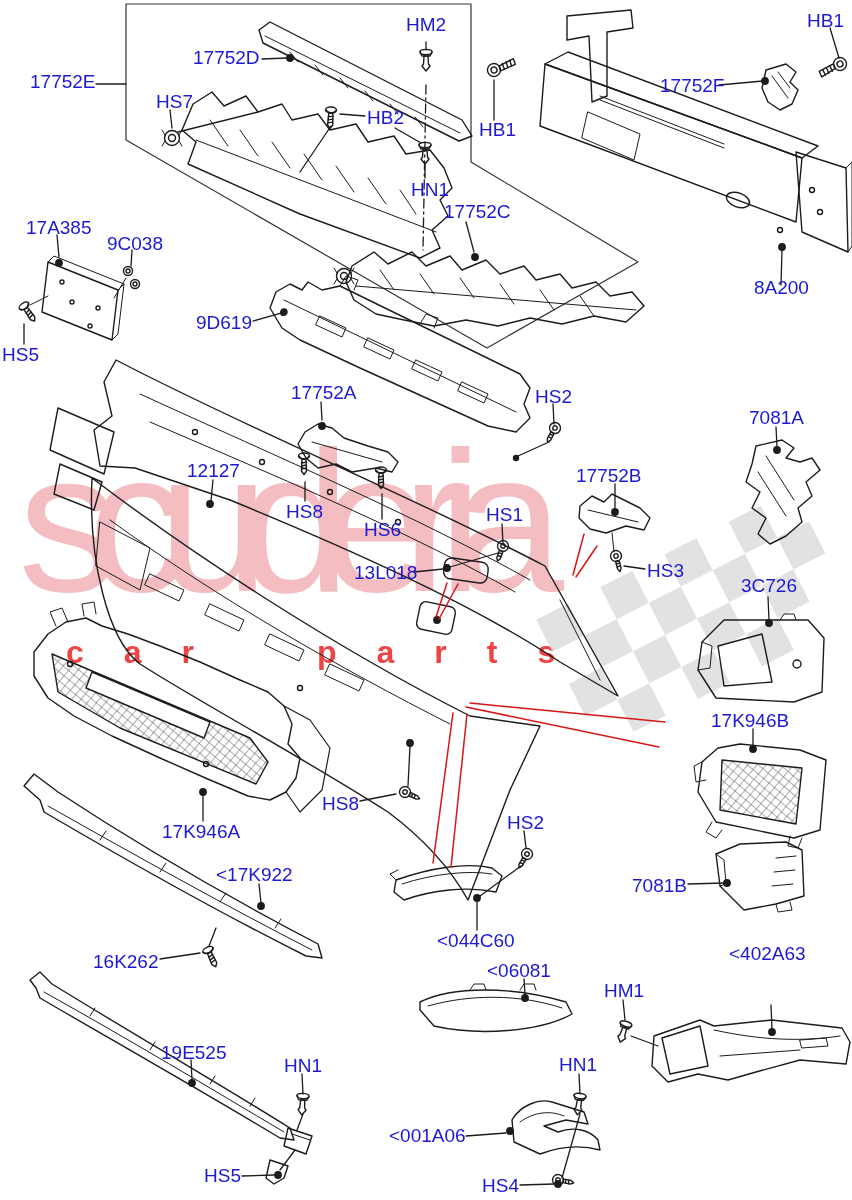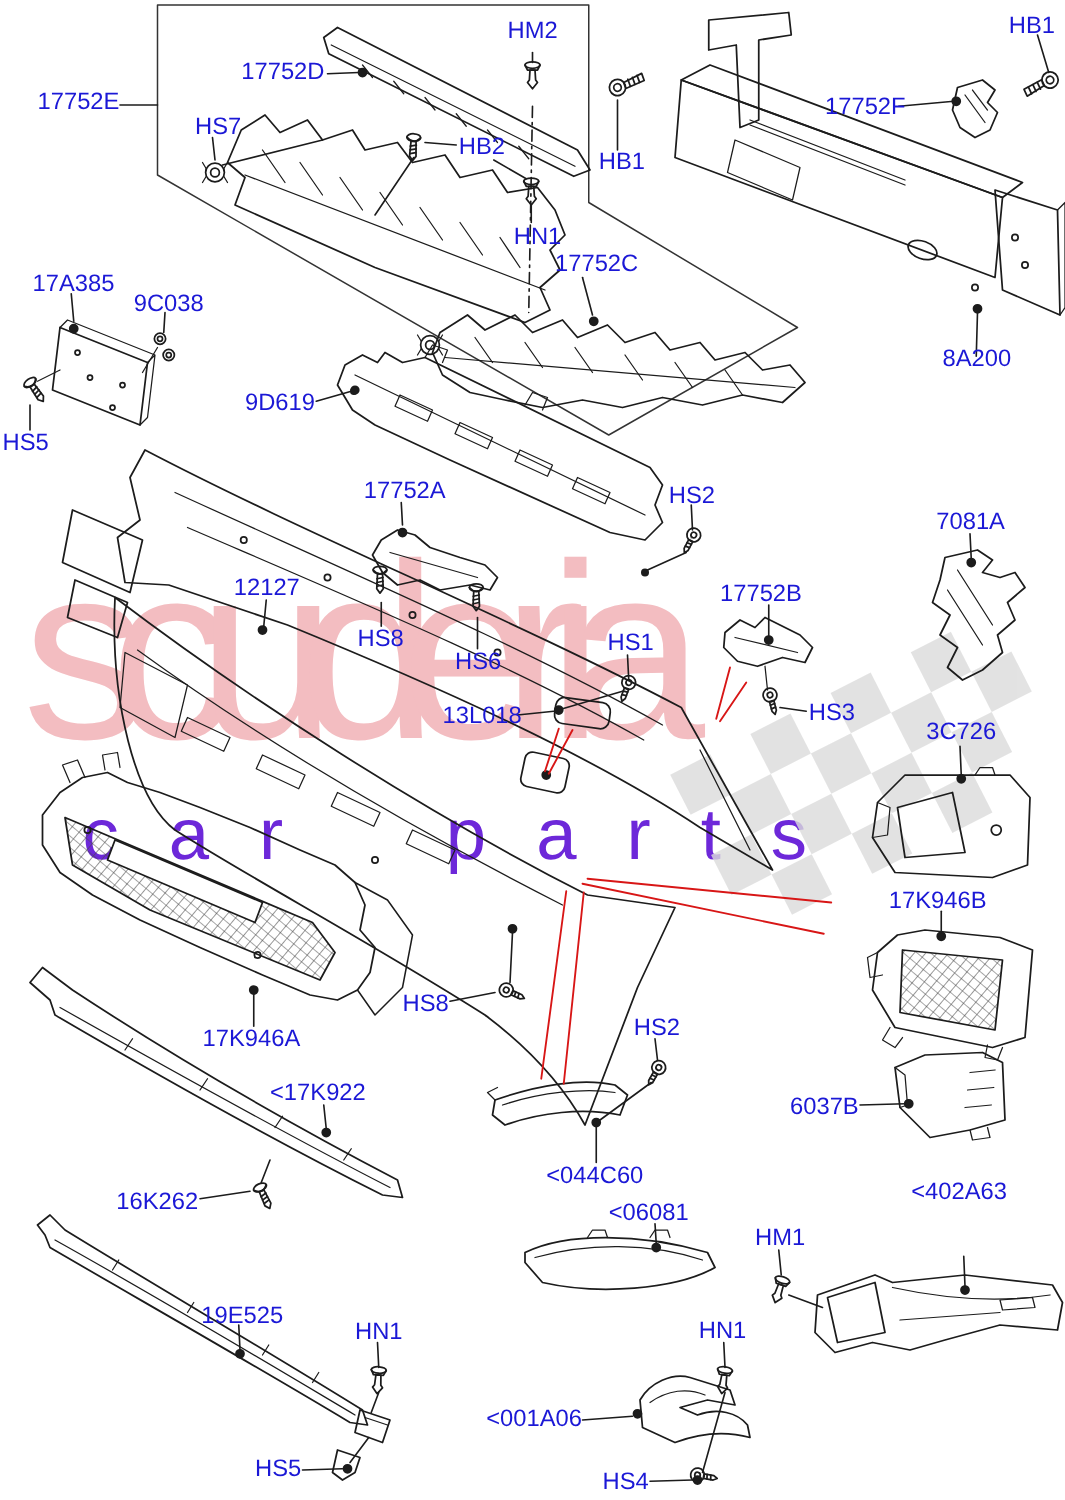--- a/index.html
+++ b/index.html
@@ -1,21 +1,21 @@
 <!DOCTYPE html>
 <html><head>
 <meta charset="utf-8">
 <style>
   html,body{margin:0;padding:0;background:#fff;}
   #stage{position:relative;width:852px;height:1200px;background:#fff;overflow:hidden;
          font-family:"Liberation Sans",sans-serif;}
   #wm-brand{position:absolute;left:18px;top:392px;font-size:200px;font-weight:normal;
             letter-spacing:-30px;line-height:1.3;color:#f3bdc1;z-index:1;white-space:nowrap;}
-  #wm-tag{position:absolute;left:66px;top:634px;font-size:58px;font-weight:normal;
-          letter-spacing:40px;word-spacing:34px;color:#6d28d9;z-index:1;white-space:nowrap;}
+  #wm-tag{position:absolute;left:66px;top:634px;font-size:32px;font-weight:bold;
+          letter-spacing:40px;word-spacing:34px;color:#ef4444;z-index:1;white-space:nowrap;}
   svg#art{position:absolute;left:0;top:0;z-index:2;}
   #labels{position:absolute;left:0;top:0;width:852px;height:1200px;z-index:3;}
   .lbl{position:absolute;font-size:19px;line-height:1;color:#1b18d6;white-space:nowrap;cursor:pointer;}
 </style>
 </head>
 <body>
 
 <div id="stage">
 
   <div id="wm-brand">scuderia</div>
@@ -384,21 +384,21 @@
     <span class="lbl" style="left:354px;top:563px">13L018</span>
     <span class="lbl" style="left:576px;top:466px">17752B</span>
     <span class="lbl" style="left:647px;top:561px">HS3</span>
     <span class="lbl" style="left:749px;top:408px">7081A</span>
     <span class="lbl" style="left:741px;top:576px">3C726</span>
     <span class="lbl" style="left:711px;top:711px">17K946B</span>
     <span class="lbl" style="left:322px;top:794px">HS8</span>
     <span class="lbl" style="left:162px;top:822px">17K946A</span>
     <span class="lbl" style="left:216px;top:865px">&lt;17K922</span>
     <span class="lbl" style="left:507px;top:813px">HS2</span>
-    <span class="lbl" style="left:632px;top:876px">6037B</span>
+    <span class="lbl" style="left:632px;top:876px">7081B</span>
     <span class="lbl" style="left:437px;top:931px">&lt;044C60</span>
     <span class="lbl" style="left:93px;top:952px">16K262</span>
     <span class="lbl" style="left:487px;top:961px">&lt;06081</span>
     <span class="lbl" style="left:604px;top:981px">HM1</span>
     <span class="lbl" style="left:729px;top:944px">&lt;402A63</span>
     <span class="lbl" style="left:161px;top:1043px">19E525</span>
     <span class="lbl" style="left:284px;top:1056px">HN1</span>
     <span class="lbl" style="left:204px;top:1166px">HS5</span>
     <span class="lbl" style="left:559px;top:1055px">HN1</span>
     <span class="lbl" style="left:389px;top:1126px">&lt;001A06</span>

